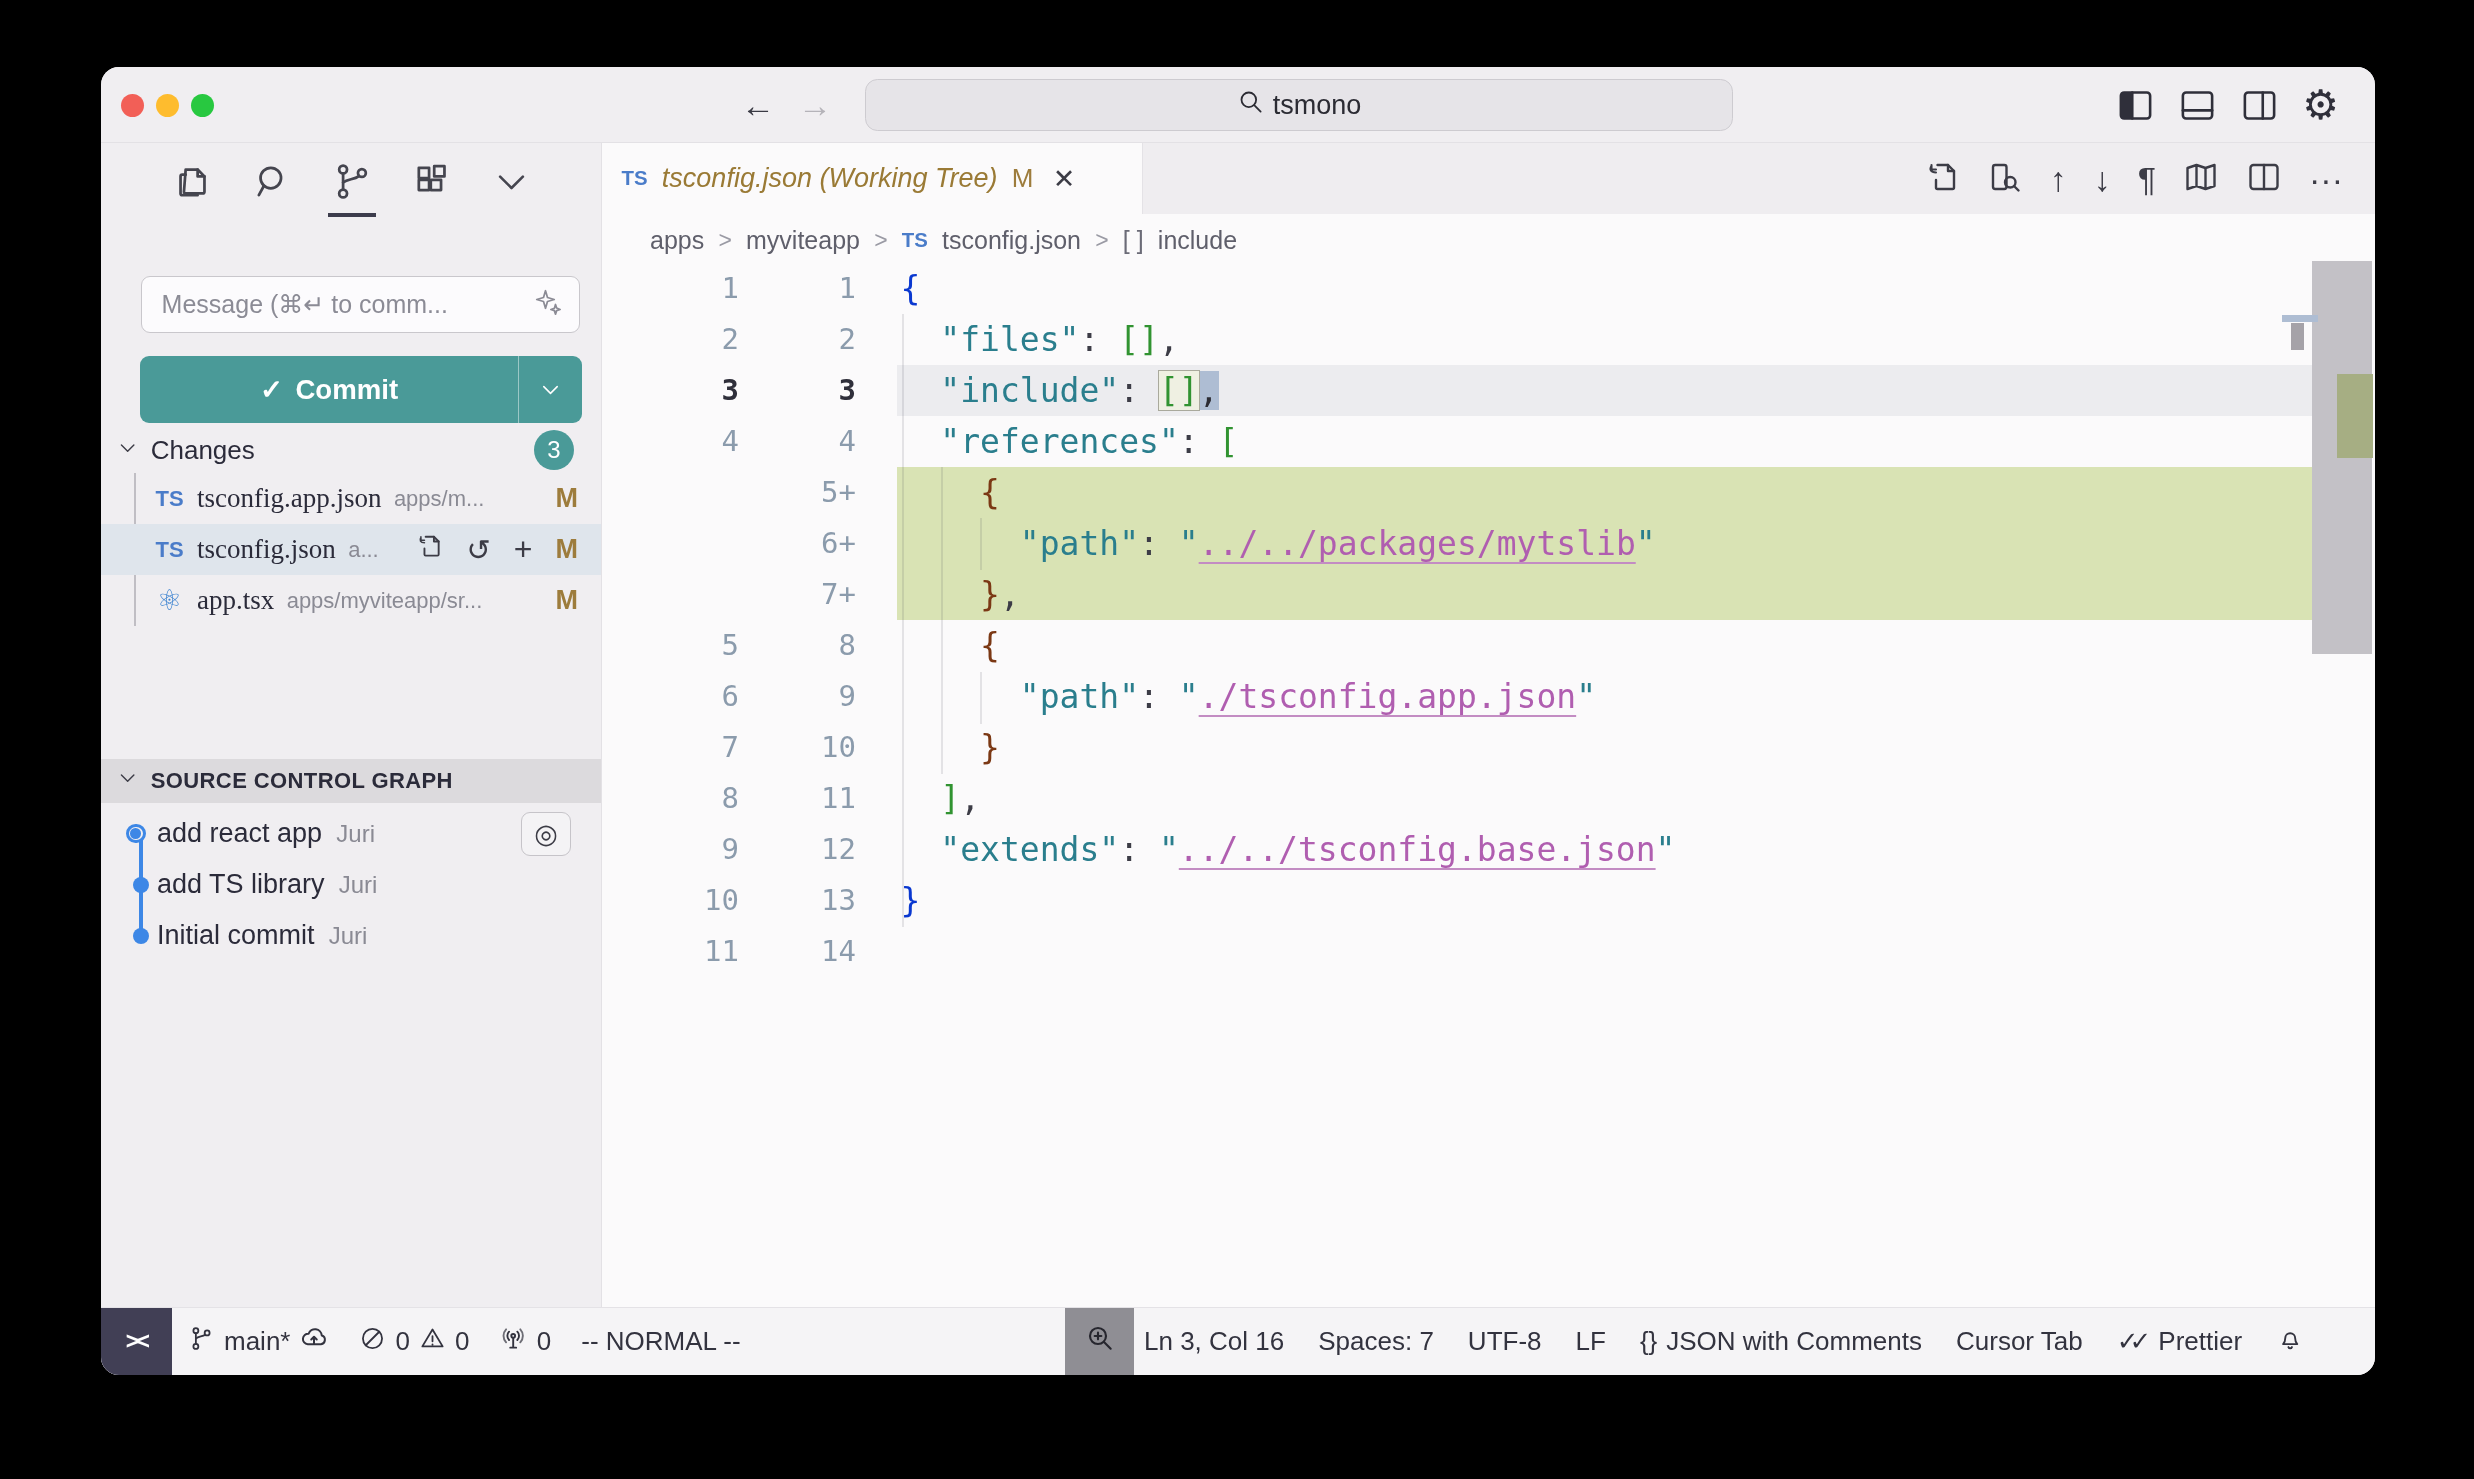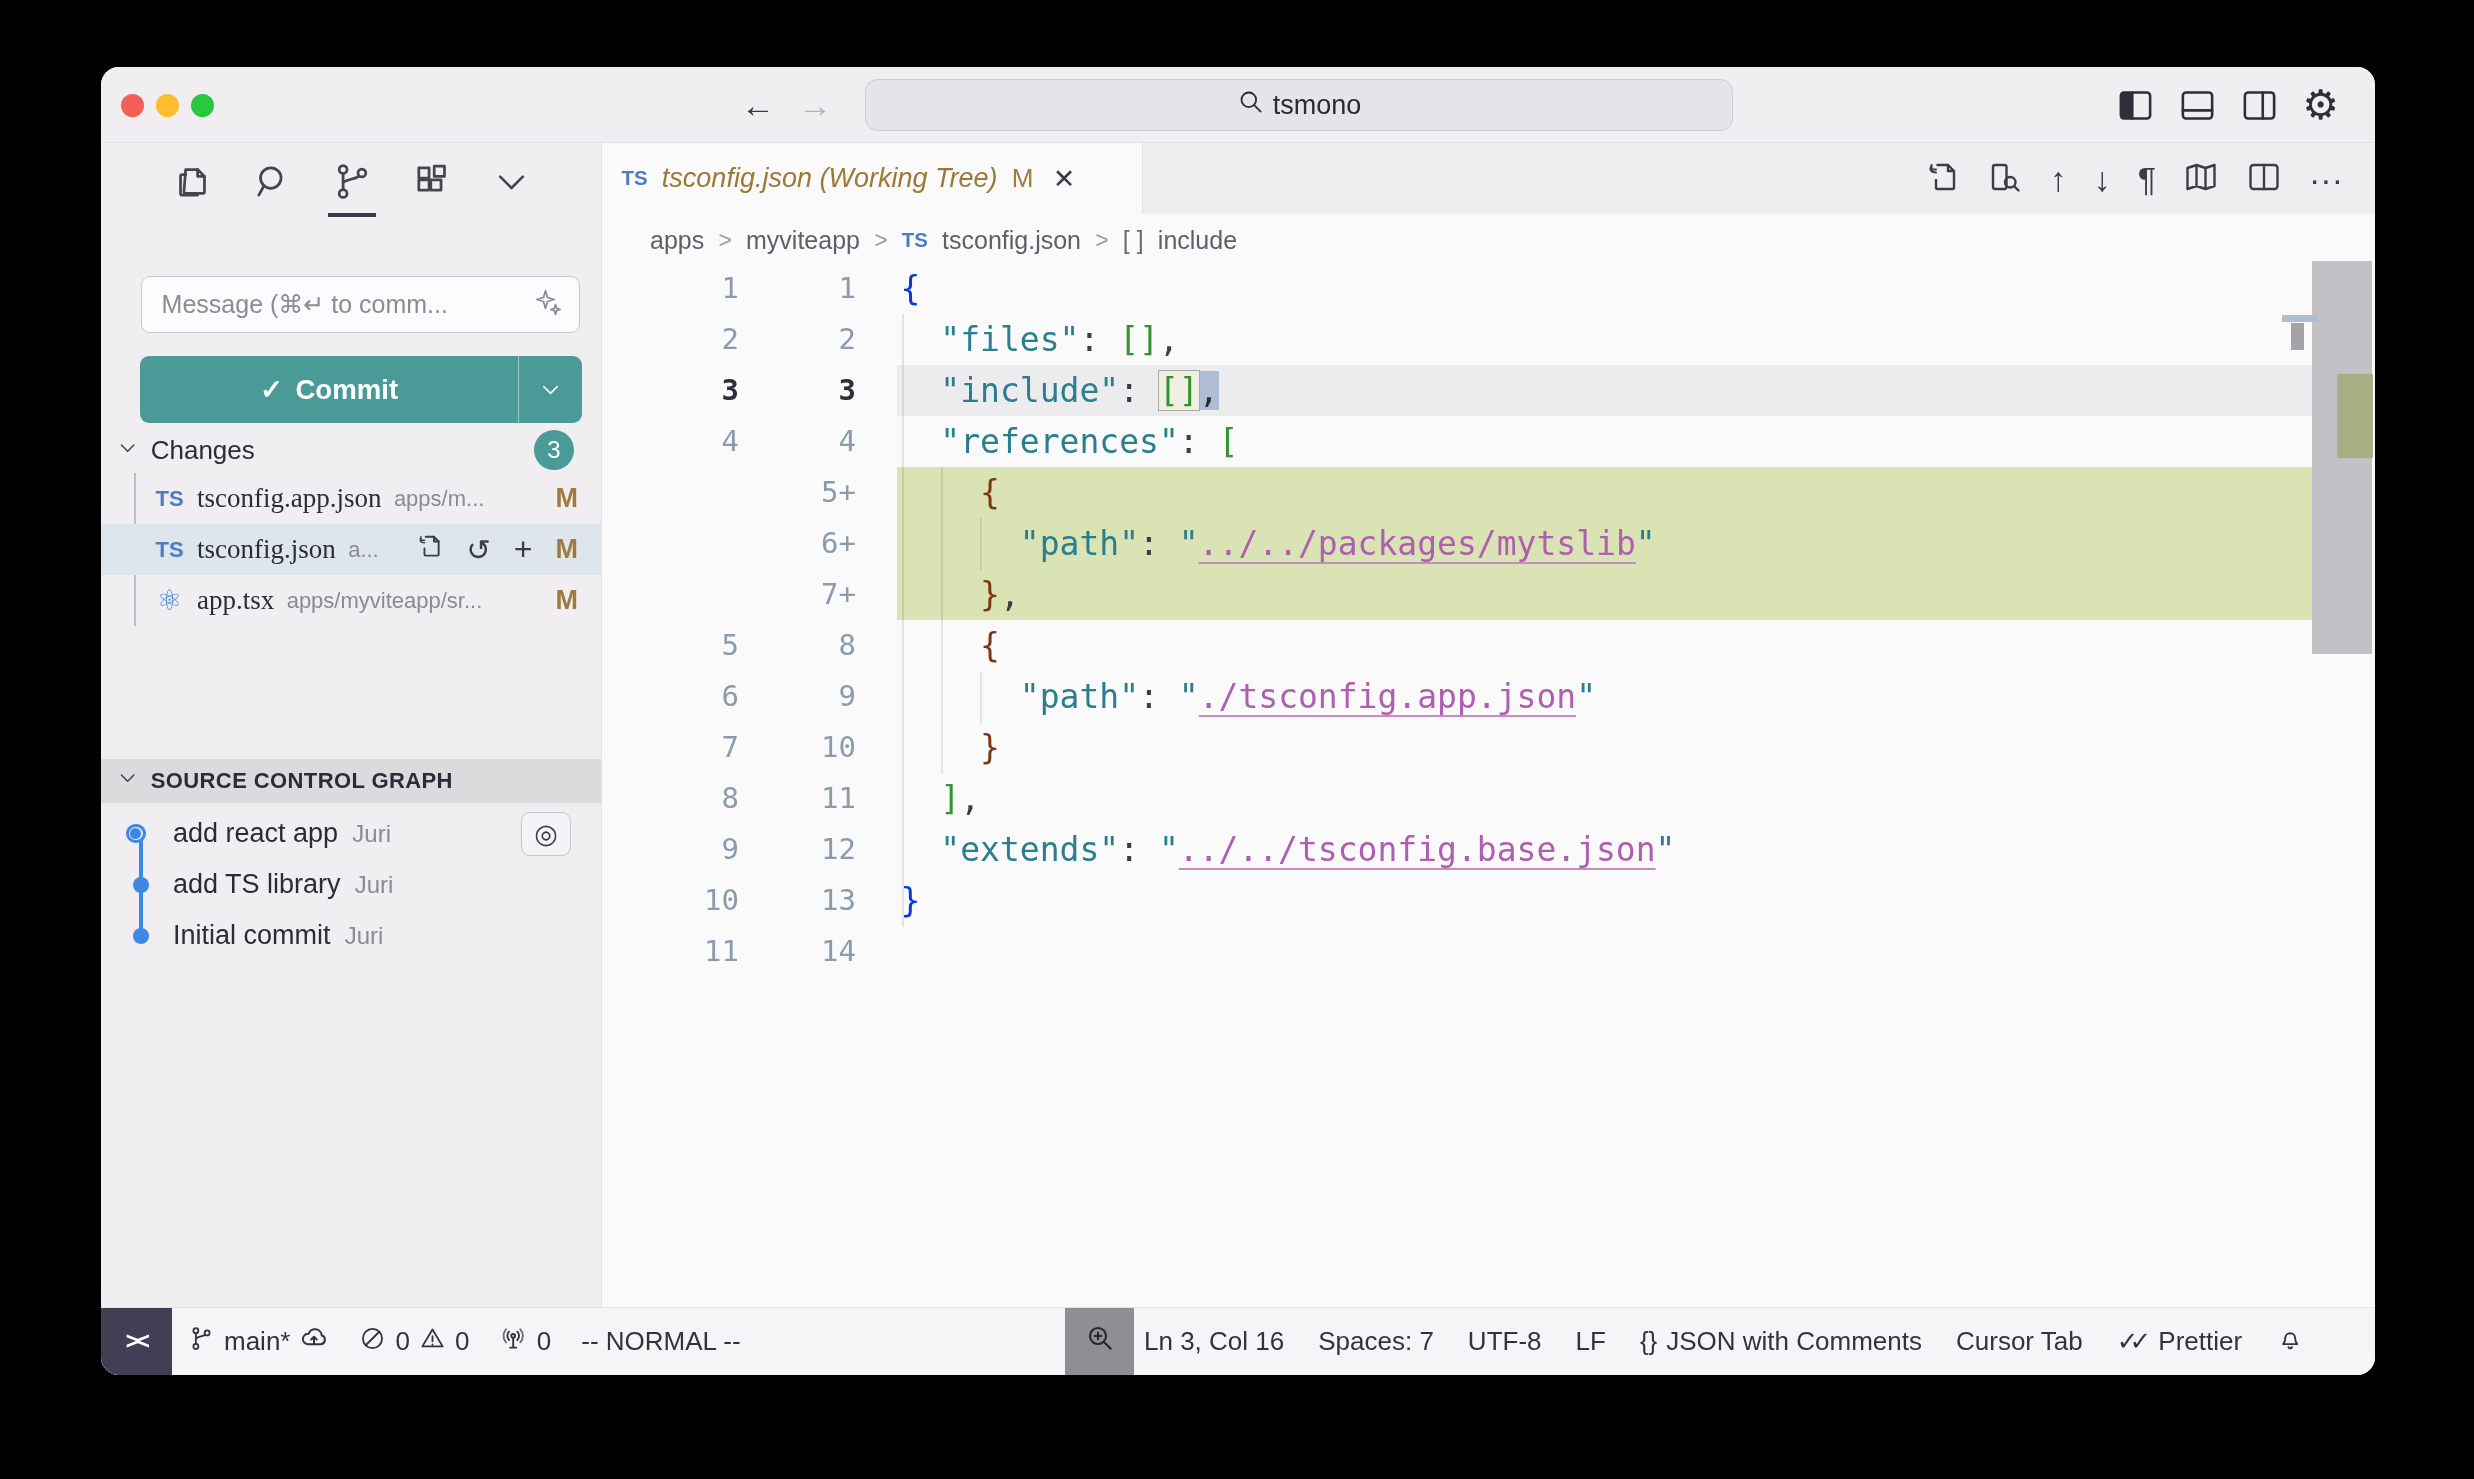--- a/index.html
+++ b/index.html
@@ -46,21 +46,21 @@
   .ficon{width:37px;flex:0 0 37px;text-align:center;margin-right:9px;}
   .ficon.ts{color:#4a7cc9;font-weight:700;font-size:22px;}
   .ficon.react{color:#3b82d0;font-size:28.4px;}
   .fname{white-space:nowrap;font-family:Liberation Serif, serif;}
   .fdesc{margin-left:12.4px;font-size:22px;color:#8a8a94;white-space:nowrap;overflow:hidden;flex:0 1 auto;}
   .facts{margin-left:auto;display:flex;align-items:center;gap:23px;color:#3c3c46;}
   .m-badge{margin-left:23px;color:#9d7c3c;font-size:27px;font-weight:600;}
   .graph-sec{position:absolute;left:0;top:616px;width:100%;}
   .graph-rows{position:relative;}
   .gline{position:absolute;left:38px;width:3.6px;background:#3d87e6;}
-  .commit-row{height:51px;display:flex;align-items:center;padding-left:72px;font-size:27px;color:#2b2b3a;position:relative;}
+  .commit-row{height:51px;display:flex;align-items:center;padding-left:56px;font-size:27px;color:#2b2b3a;position:relative;}
   .dot{position:absolute;left:32px;width:16px;height:16px;border-radius:50%;background:#3d87e6;}
   .dot.head{left:25px;width:19.6px;height:19.6px;border:3.6px solid #3d87e6;background:#f0eef1;display:flex;align-items:center;justify-content:center;}
   .dot.head:after{content:"";width:10.7px;height:10.7px;border-radius:50%;background:#3d87e6;}
   .cauthor{margin-left:14.2px;font-size:24px;color:#8a8a94;}
   .target-btn{position:absolute;right:30px;top:3.6px;width:50px;height:44px;border:1.8px solid #c6c4c9;border-radius:9px;
     background:#f4f3f5;display:flex;align-items:center;justify-content:center;font-size:27px;color:#3c3c46;}
   
   .editor{position:absolute;left:500px;top:76px;right:0;bottom:68px;background:#fbfafb;border-left:0.9px solid #e3e1e5;}
   .tabbar{position:absolute;left:0;top:0;width:100%;height:71px;background:#efedf0;}
   .tab{position:absolute;left:0;top:0;width:541px;height:71px;background:#fbfafb;border-right:0.9px solid #e4e2e6;

